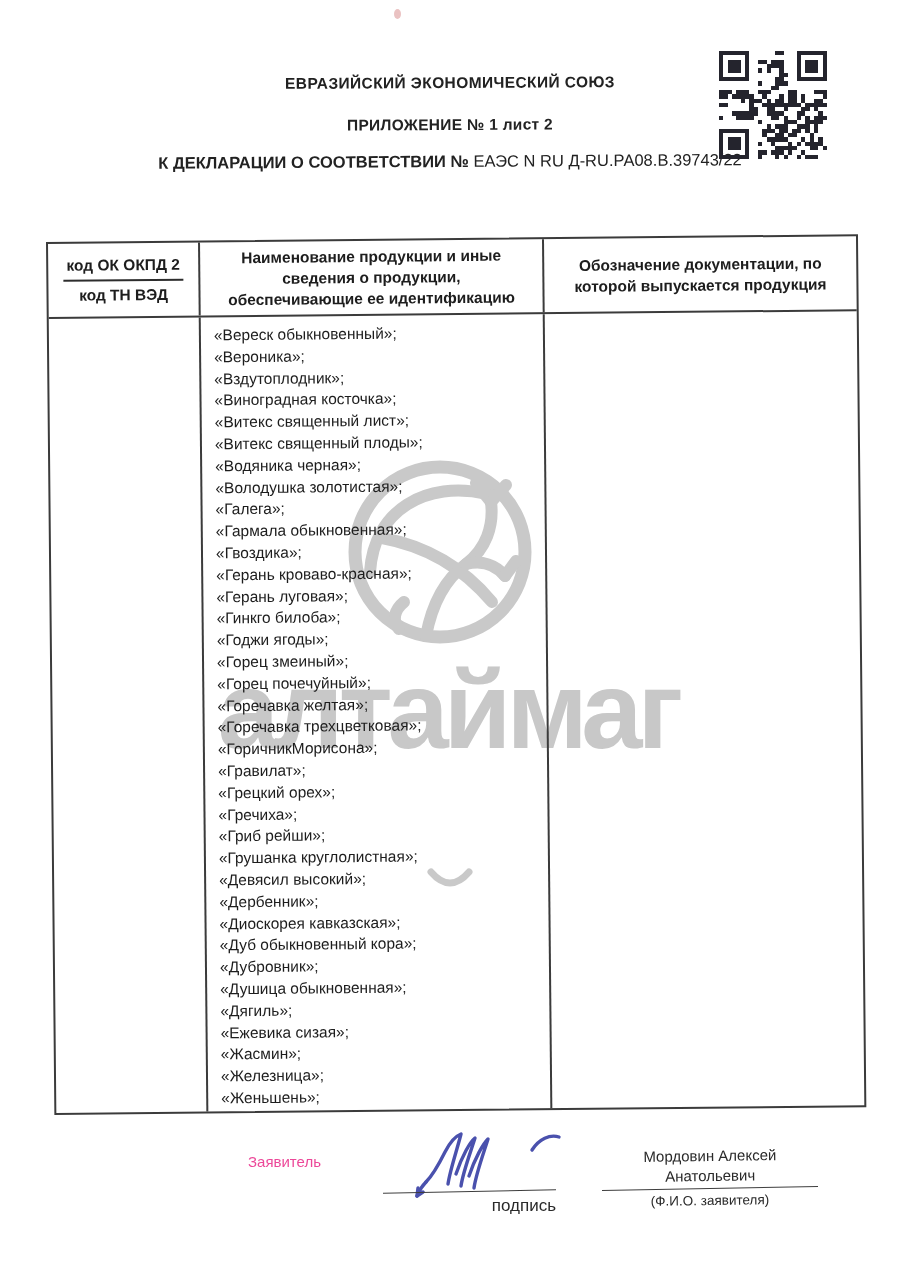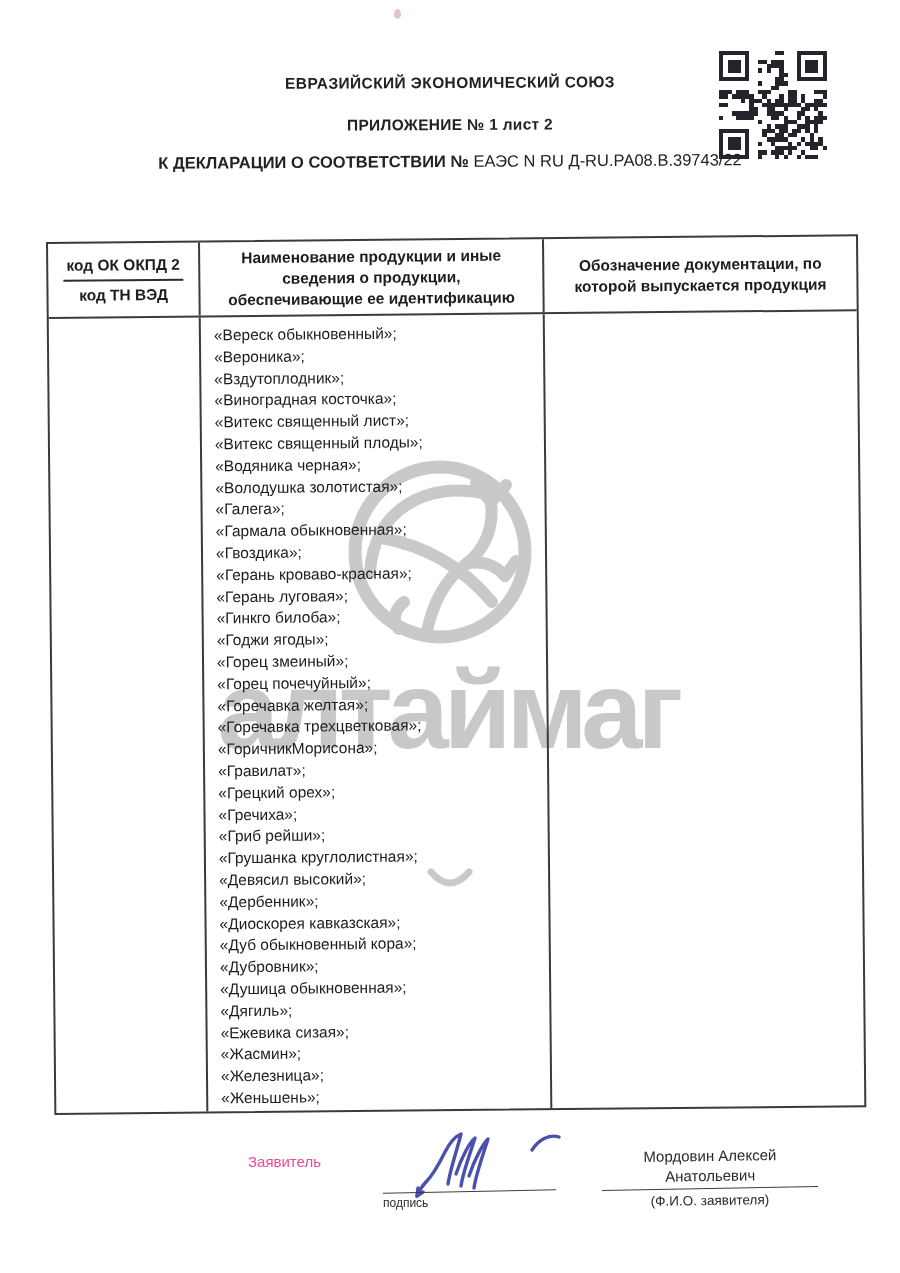--- a/index.html
+++ b/index.html
@@ -47,21 +47,21 @@
     line-height:21px;padding:5px 6px;color:#1d1d1d;}
   .th span{display:block;}
   .divline{width:120px;border-top:2px solid #2d2d2d;margin:4px 0 3px 0;}
   .list{padding:7px 8px 0 13px;font-size:15.5px;line-height:21.8px;color:#1d1d1d;}
   .item{white-space:nowrap;}
   
   .f-label{left:248px;top:1153px;font-size:15px;color:#ec4899;}
   .sig{left:412px;top:1126px;width:165px;height:72px;}
   .sig-line{left:383px;top:1191px;width:173px;border-top:1.5px solid #3d3d3d;
     transform:rotate(-1.1deg);}
-  .sig-cap{left:383px;top:1196px;width:173px;text-align:left;font-size:12px;color:#2a2a2a;}
+  .sig-cap{left:383px;top:1196px;width:173px;text-align:right;font-size:17px;color:#2a2a2a;}
   .fio{left:600px;top:1146px;width:220px;text-align:center;font-size:15px;
     line-height:20px;color:#2a2a2a;transform:rotate(-.8deg);}
   .fio-line{left:602px;top:1188px;width:216px;border-top:1.5px solid #3d3d3d;
     transform:rotate(-1.1deg);}
   .fio-cap{left:602px;top:1193px;width:216px;text-align:center;font-size:13.5px;
     color:#2a2a2a;transform:rotate(-.8deg);}
 </style>
 </head>
 <body>
 

